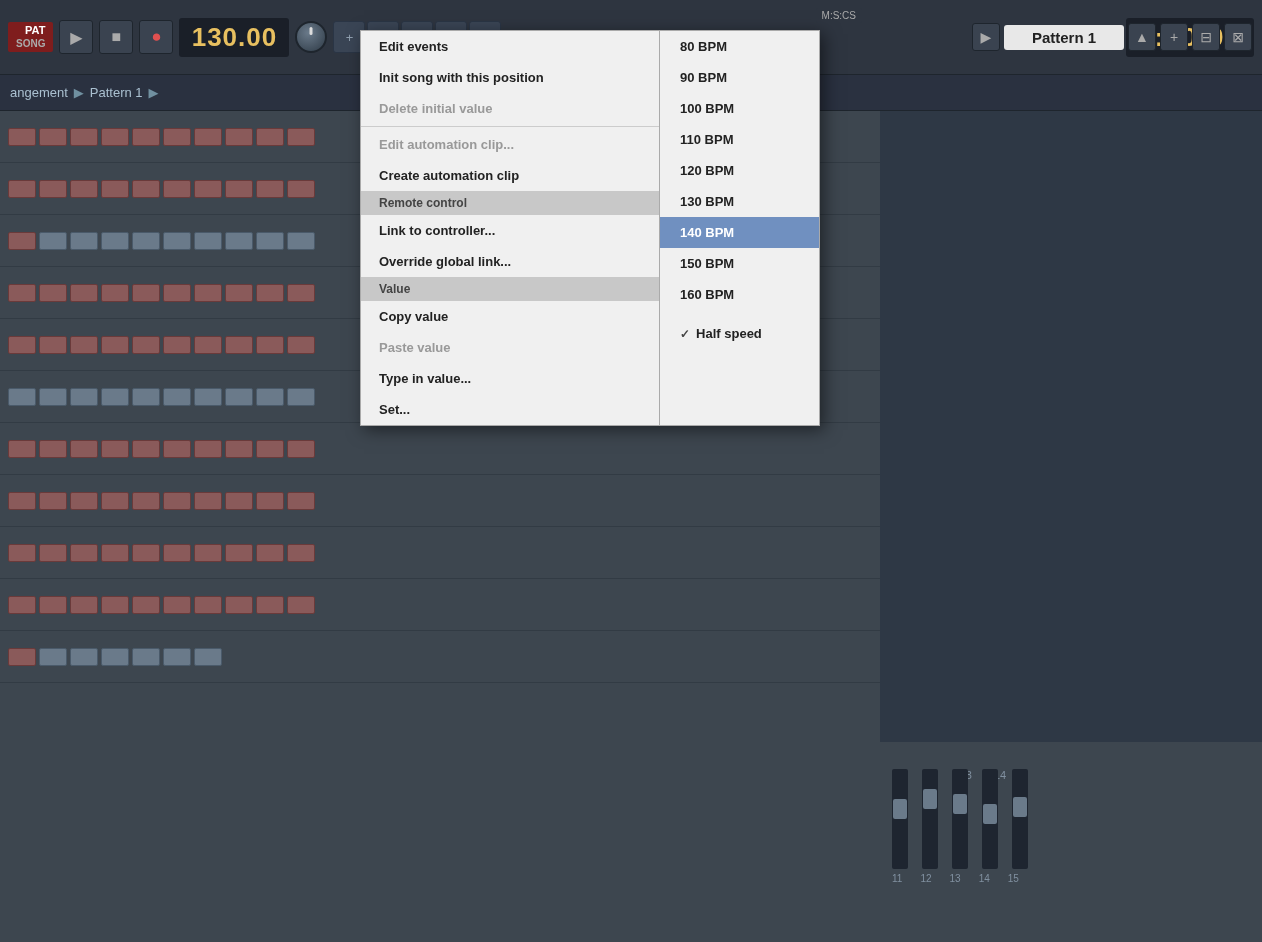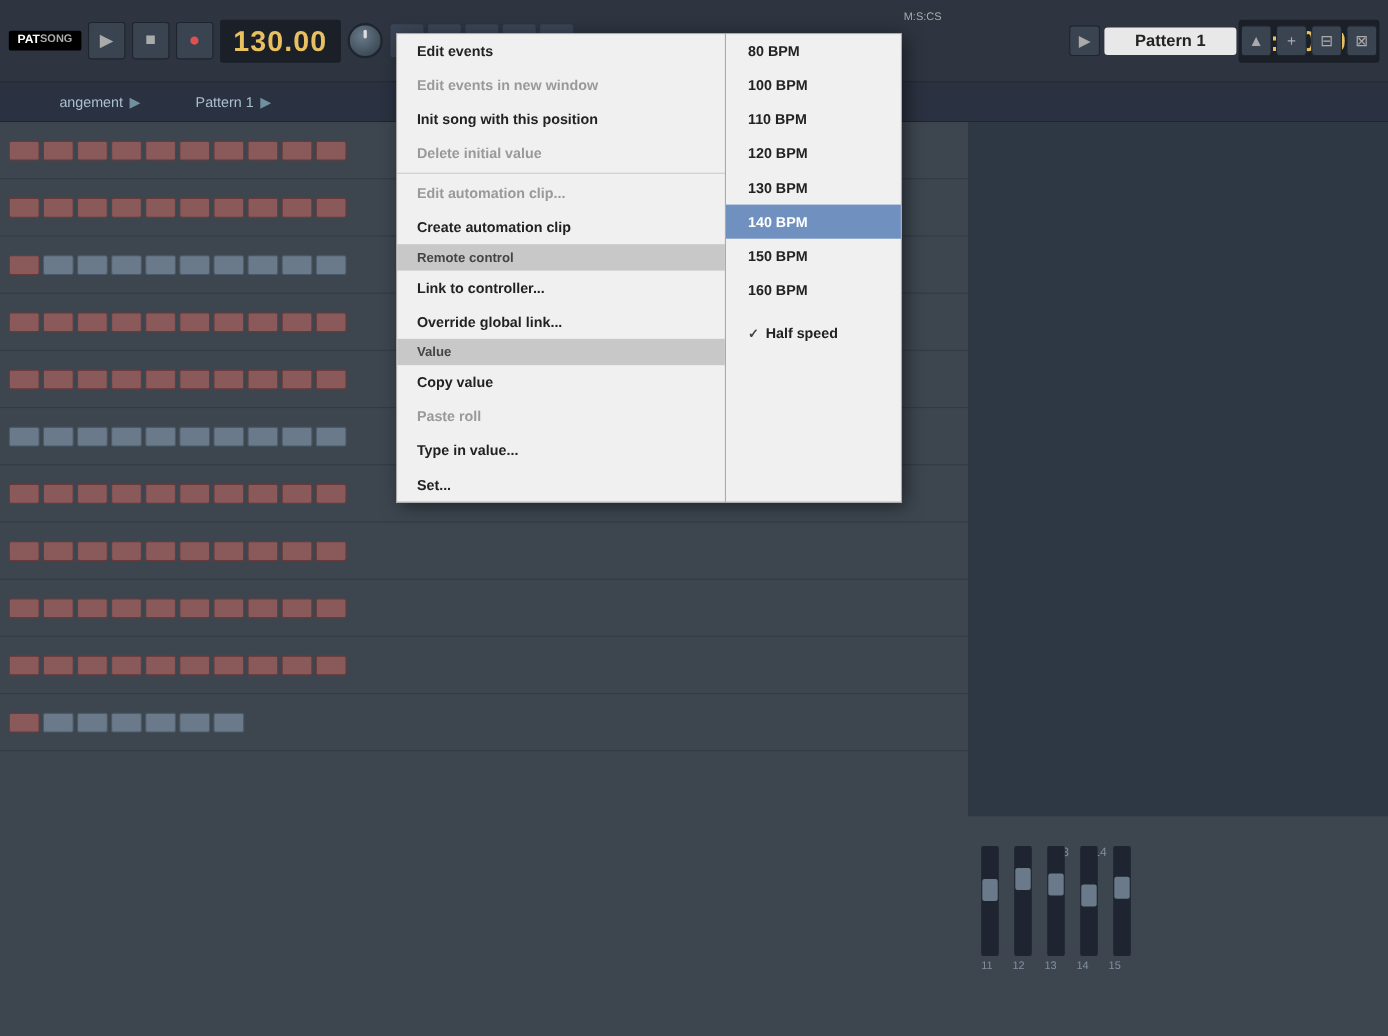--- a/index.html
+++ b/index.html
@@ -29,31 +29,31 @@
       width: 100%; height: 75px;
       background: #2e3540;
       display: flex;
       align-items: center;
       padding: 0 8px;
       gap: 6px;
       border-bottom: 1px solid #1e252d;
     }
 
     .pat-btn {
-      background: #000000;
+      background: #7f1d1d;
       color: #fff;
       font-weight: bold;
       font-size: 11px;
       padding: 2px 8px;
       border: none;
       border-radius: 2px;
       cursor: pointer;
       display: flex;
-      flex-direction: row;
-      align-items: flex-start;
+      flex-direction: column;
+      align-items: flex-end;
       line-height: 1.2;
     }
 
     .transport-btn {
       background: #3a4350;
       border: 1px solid #1e252d;
       border-radius: 3px;
       width: 34px; height: 34px;
       display: flex;
       align-items: center;
@@ -131,21 +131,20 @@
       display: flex;
       align-items: center;
       padding: 0 10px;
       gap: 6px;
       border-bottom: 1px solid #1e252d;
     }
 
     .breadcrumb-item {
       color: #aac0d0;
       font-size: 13px;
-      margin-left: 44px;
     }
 
     .breadcrumb-arrow {
       color: #7090a0;
     }
 
     
     .track-area {
       position: absolute;
       top: 111px;
@@ -554,23 +553,20 @@
     <span>15</span>
   </div>
 </div>
 
 <div class="context-menu-wrapper">
 
   <div class="context-menu-left">
     <div class="menu-item">
       <span>Edit events</span>
     </div>
-    <div class="menu-item disabled">
-      <span>Edit events in new window</span>
-    </div>
     <div class="menu-item">
       <span>Init song with this position</span>
     </div>
     <div class="menu-item disabled">
       <span>Delete initial value</span>
     </div>
     <div class="menu-separator"></div>
     <div class="menu-item disabled">
       <span>Edit automation clip...</span>
     </div>
@@ -586,33 +582,36 @@
     <div class="menu-item">
       <span>Override global link...</span>
     </div>
     <div class="menu-section-header">
       <span>Value</span>
     </div>
     <div class="menu-item">
       <span>Copy value</span>
     </div>
     <div class="menu-item disabled">
-      <span>Paste roll</span>
+      <span>Paste value</span>
     </div>
     <div class="menu-item">
       <span>Type in value...</span>
     </div>
     <div class="menu-item">
       <span>Set...</span>
     </div>
   </div>
 
   <div class="context-menu-right">
     <div class="menu-item-bpm">
       <span>80 BPM</span>
+    </div>
+    <div class="menu-item-bpm">
+      <span>90 BPM</span>
     </div>
     <div class="menu-item-bpm">
       <span>100 BPM</span>
     </div>
     <div class="menu-item-bpm">
       <span>110 BPM</span>
     </div>
     <div class="menu-item-bpm">
       <span>120 BPM</span>
     </div>

